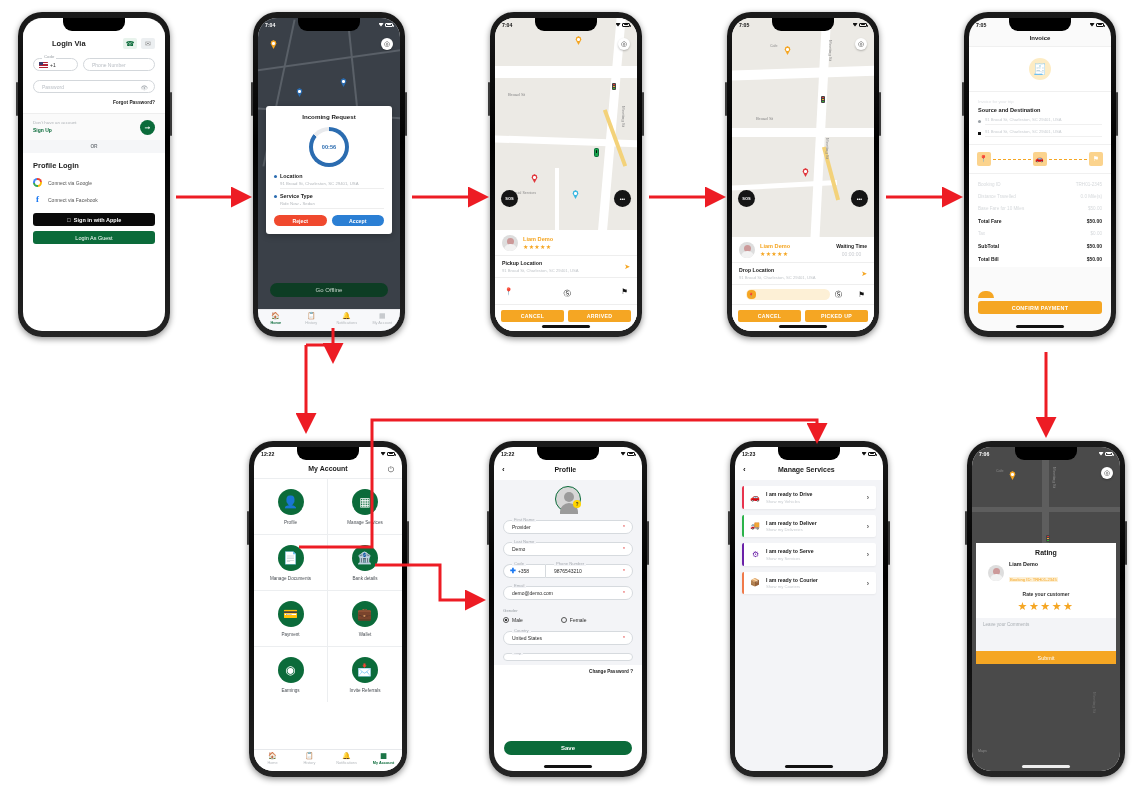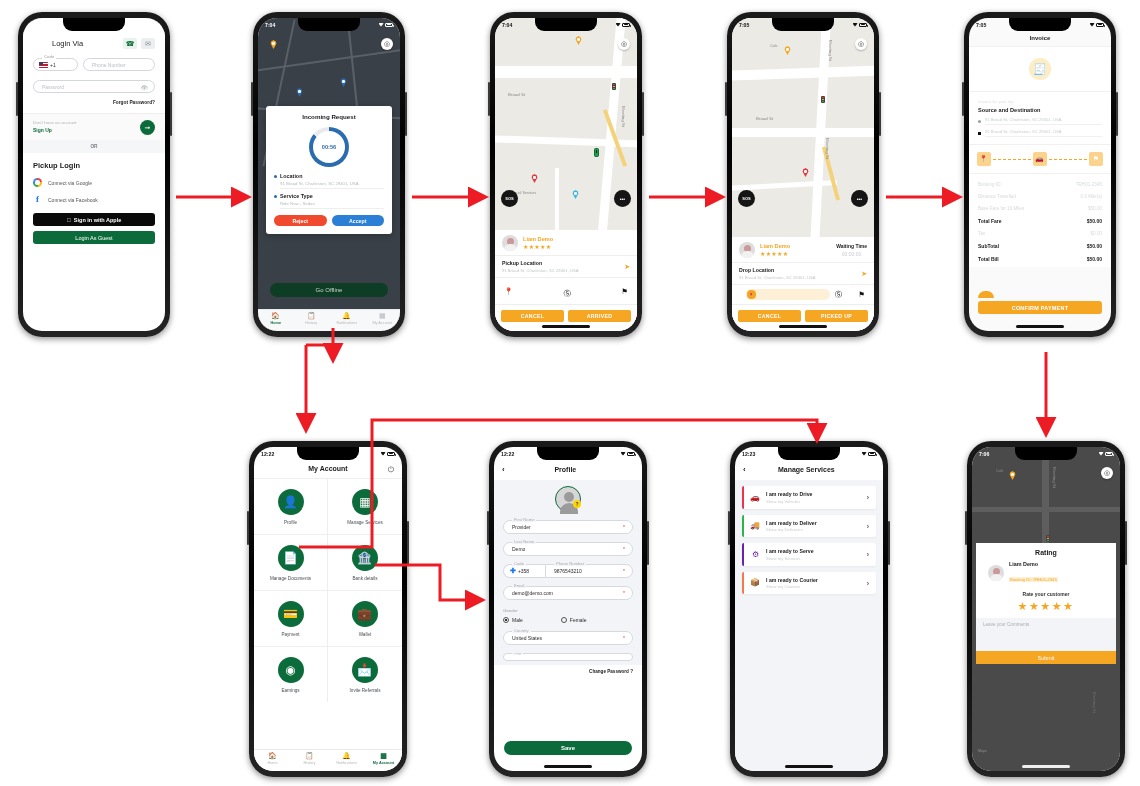--- a/index.html
+++ b/index.html
@@ -67,21 +67,21 @@
     height: 54px; background: #0b6b3a; margin-top: -13px; padding-top: 13px;
     border-bottom-left-radius: 40% 22px; border-bottom-right-radius: 40% 22px;
     display:flex; align-items:center; justify-content:center;
   }
   .s1-logo { color:#fff; font-size:11px; font-weight:bold; letter-spacing:.4px; }
   .s1-logo .o { display:inline-block; width:8px;height:8px;border:1.6px solid #fff;border-radius:50%;
     position:relative; top:1px; margin-right:1px;}
   .s1-logo .o::after{content:"";position:absolute;left:1.2px;top:1.2px;width:2.6px;height:2.6px;background:#fff;border-radius:50%;}
   .s1-card { background:#fff; margin:0 0; padding:7px 10px 8px; }
   .s1-row1 { display:flex; align-items:center; justify-content:space-between; }
-  .s1-title { font-size:7.5px; font-weight:normal; color:#222;padding-left:19px; }
+  .s1-title { font-size:7.5px; font-weight:bold; color:#222;padding-left:19px; }
   .s1-icons { display:flex; gap:4px; }
   .s1-ibox { width:14px;height:11px;border-radius:2px;display:flex;align-items:center;justify-content:center;font-size:7px;}
   .s1-ibox.a { background:#e8f3ec; color:#0b6b3a; }
   .s1-ibox.b { background:#eceff1; color:#888; }
   .fld { position:relative; height:13px; margin-top:9px; }
   .fld .lab {
     position:absolute; top:-4px; left:9px; background:#fff; padding:0 2px;
     font-size:4.3px; color:#9aa0a6;
   }
   .fld .box { position:absolute; inset:0; border:.7px solid #d3d7db; border-radius:10px; }
@@ -326,21 +326,21 @@
         </div>
         <div class="forgot">Forgot Password?</div>
       </div>
       <div class="s1-signup">
         <div class="t1">Don't have an account</div>
         <div class="t2">Sign Up</div>
         <div class="arrow-btn">➞</div>
       </div>
       <div class="or-row">OR</div>
       <div class="s1-social">
-        <h4>Pickup Login</h4>
+        <h4>Profile Login</h4>
         <div class="soc-row">
           <span class="g-icon"></span>
           <span class="lbl">Connect via Google</span>
         </div>
         <div class="soc-row">
           <span class="f-icon">f</span>
           <span class="lbl">Connect via Facebook</span>
         </div>
         <div class="btn-apple">
           <span></span>

